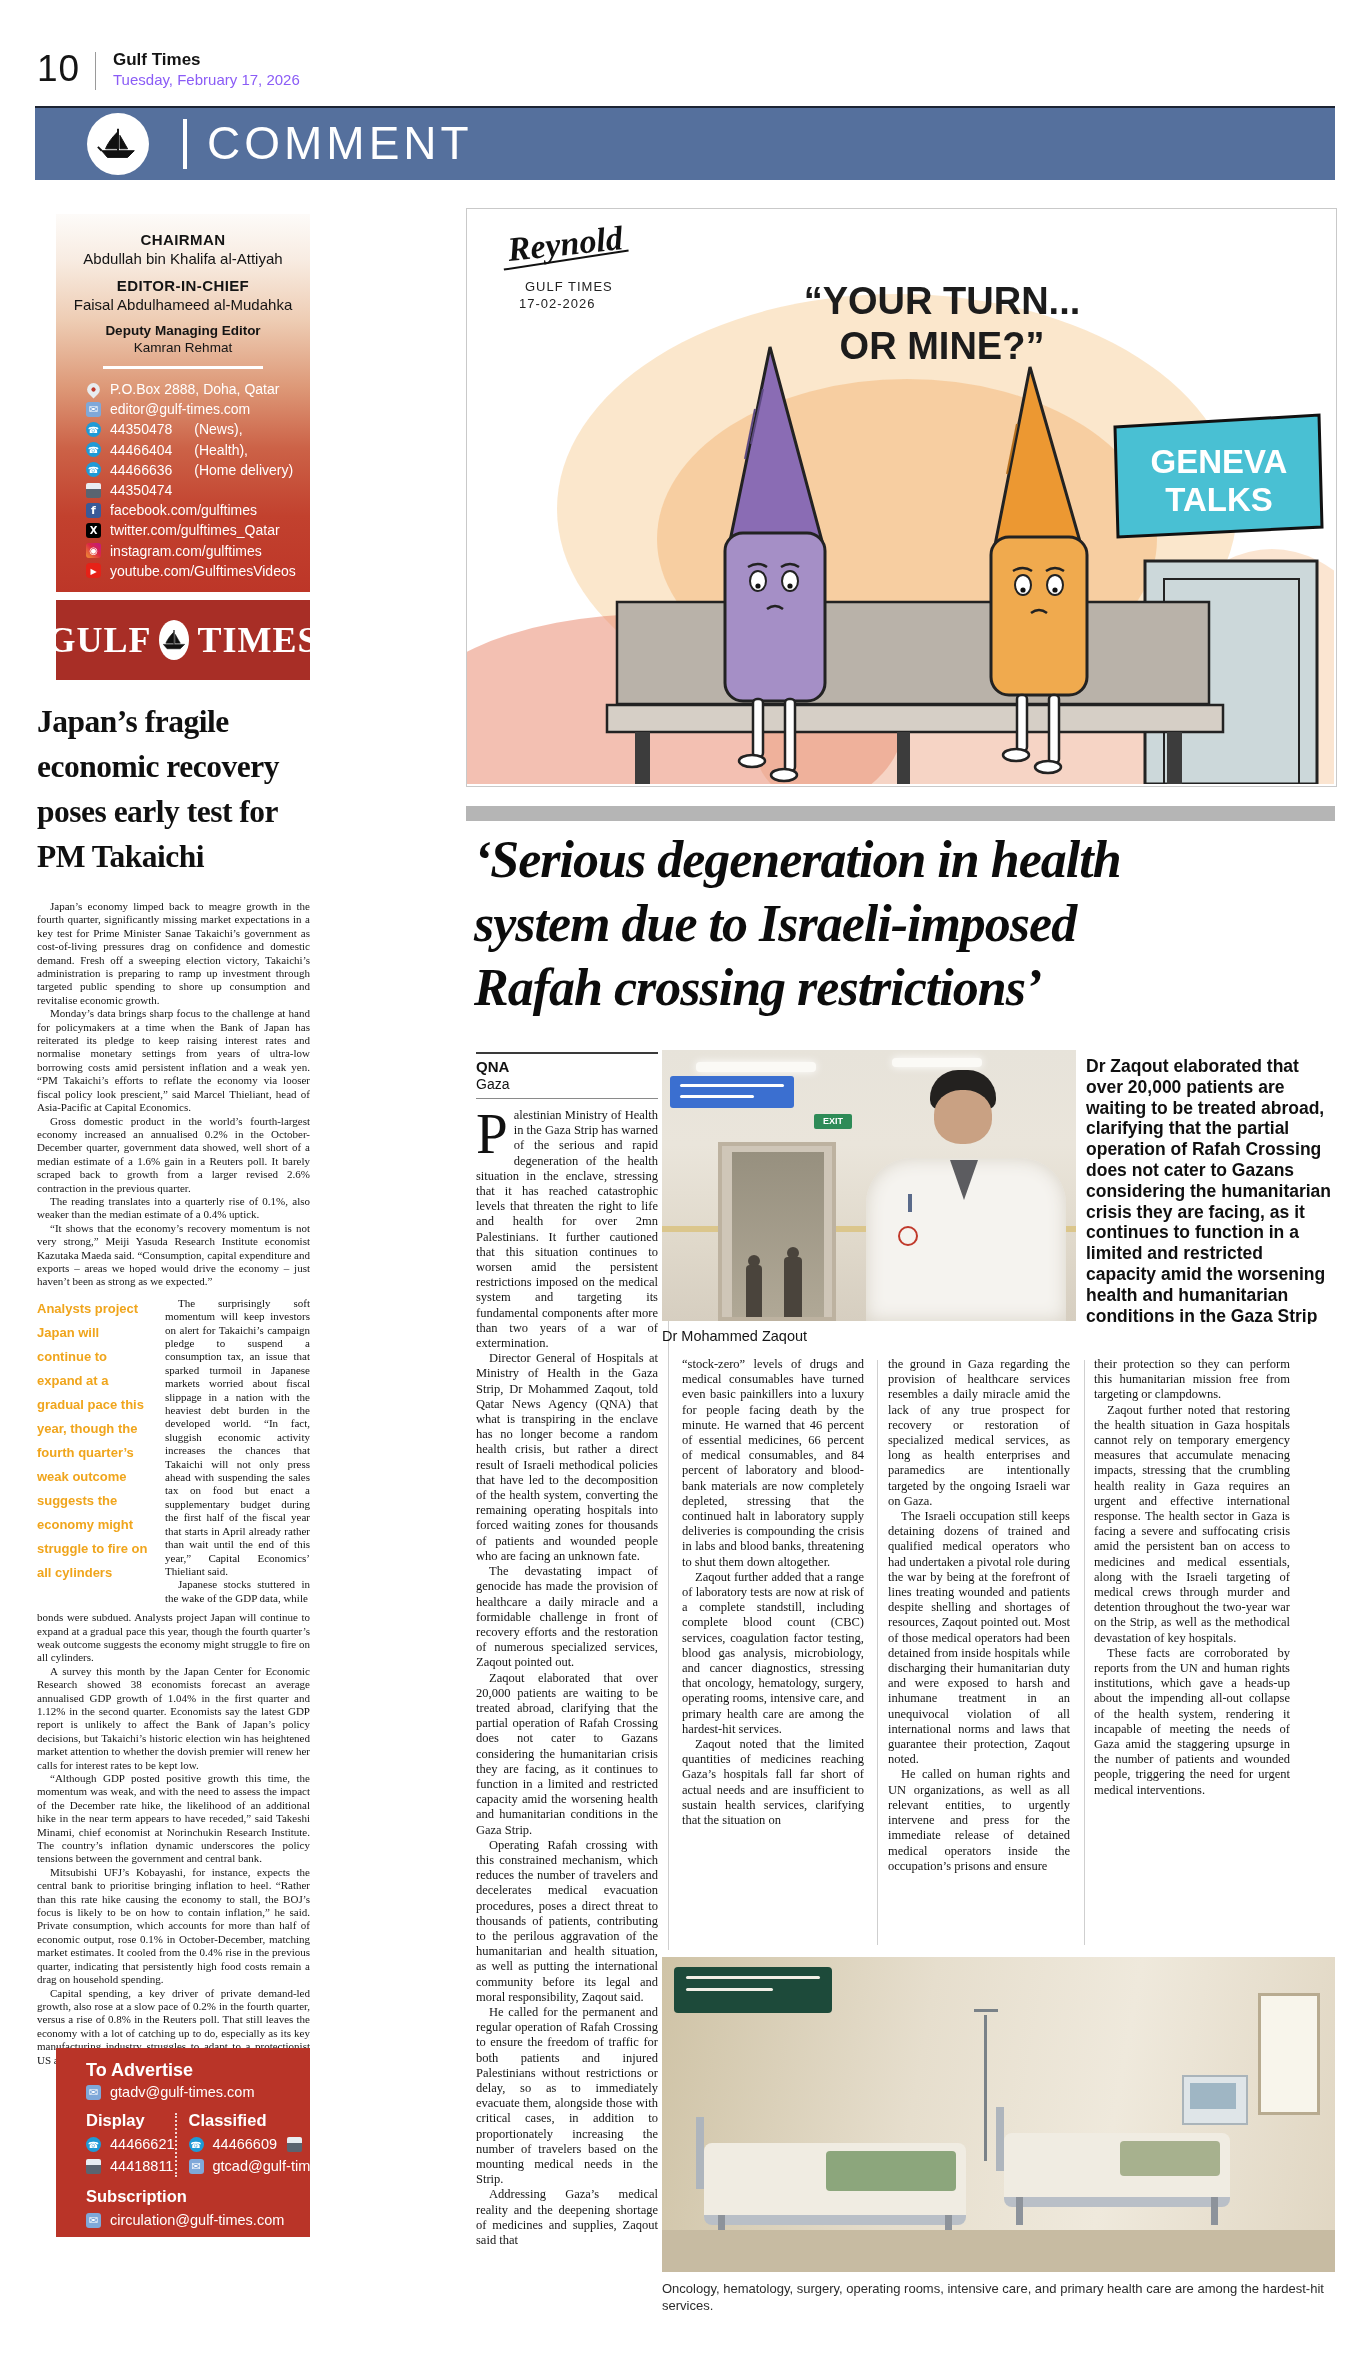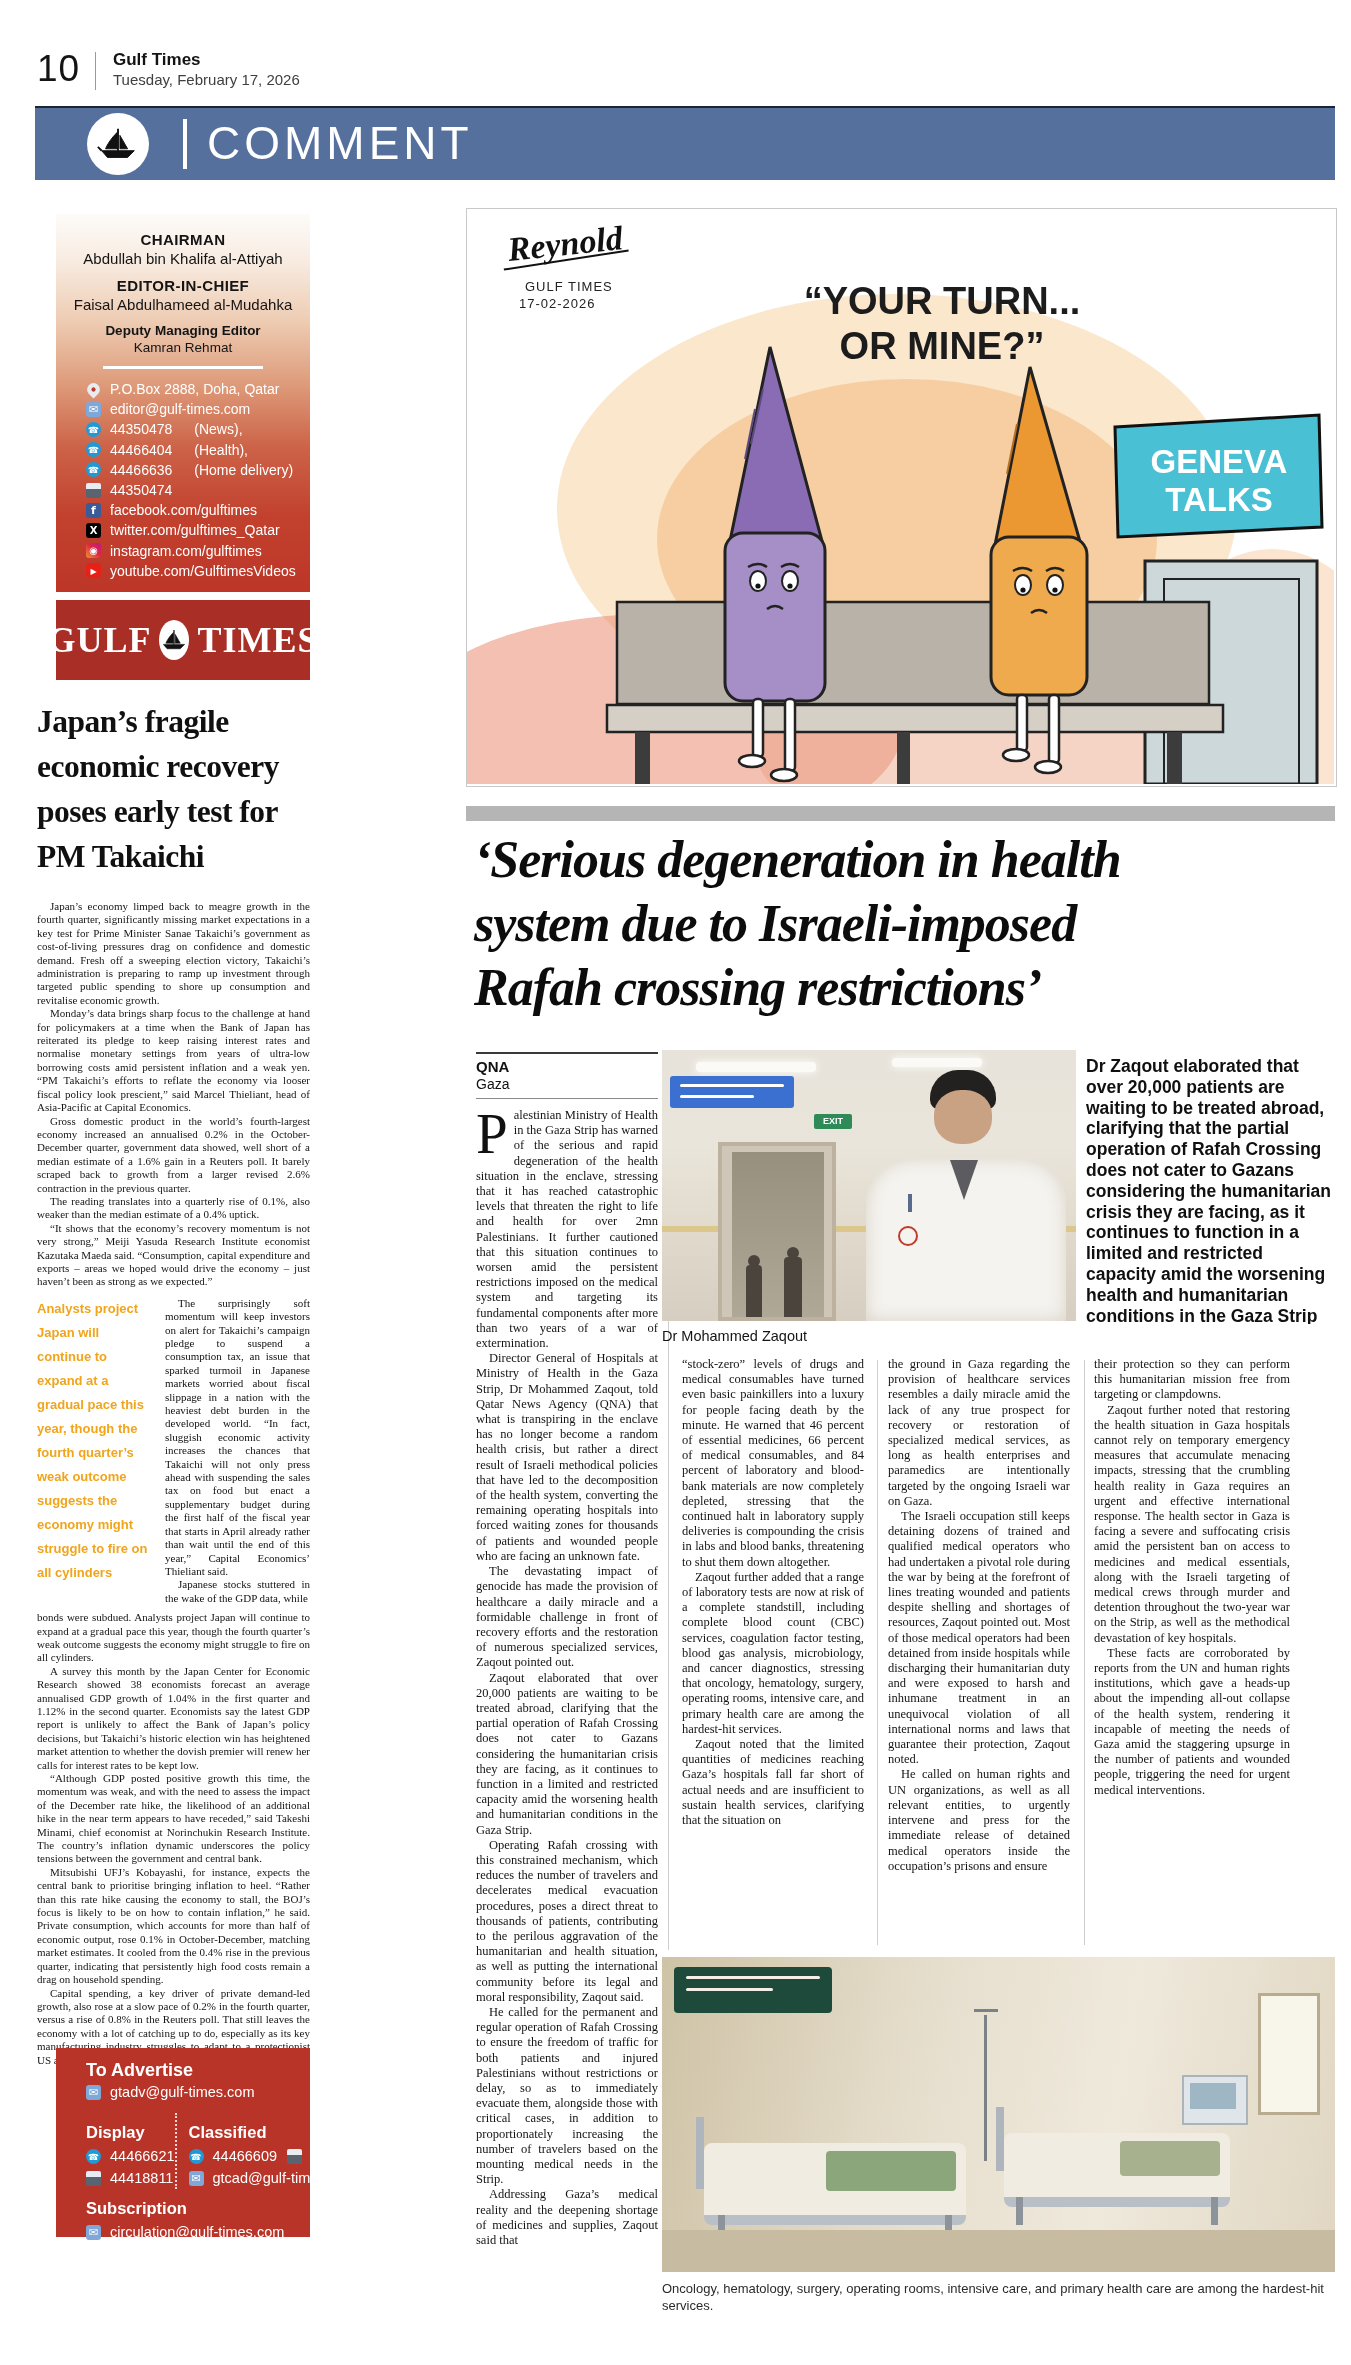--- a/index.html
+++ b/index.html
@@ -4,21 +4,21 @@
 <style>
   html,body{margin:0;padding:0;background:#fff;}
   .page{position:relative;width:1351px;height:2365px;background:#fff;overflow:hidden;
         font-family:"Liberation Sans",sans-serif;color:#111;}
   
   .folio{position:absolute;left:37px;top:48px;width:600px;height:48px;}
   .pageno{position:absolute;left:0;top:0;font-size:37px;font-weight:400;color:#141414;letter-spacing:1px;}
   .folio-rule{position:absolute;left:58px;top:4px;width:1px;height:38px;background:#9a9a9a;}
   .pub{position:absolute;left:76px;top:2px;}
   .pub-name{font-size:17px;font-weight:800;color:#141414;}
-  .pub-date{font-size:15px;color:#404040;margin-top:1px;}
+  .pub-date{font-size:15px;color:#8b5cf6;margin-top:1px;}
   .banner{position:absolute;left:35px;top:106px;width:1300px;height:72px;background:#55709d;border-top:2px solid #1d2433;}
   .banner-logo{position:absolute;left:52px;top:5px;width:62px;height:62px;background:#fff;border-radius:50%;
                display:flex;align-items:center;justify-content:center;}
   .banner-bar{position:absolute;left:148px;top:11px;width:4px;height:50px;background:#fff;}
   .banner-title{position:absolute;left:172px;top:8px;font-size:46px;font-weight:400;color:#fff;letter-spacing:4px;}
   
   .masthead{position:absolute;left:56px;top:214px;width:254px;height:378px;
     background:linear-gradient(180deg,#fdfbf9 0%,#f8ece2 12%,#eecdb4 28%,#dd9877 46%,#cc6247 62%,#c2412e 80%,#bd3628 100%);}
   .m-top{padding-top:17px;text-align:center;color:#141414;}
   .m-label{font-size:15px;font-weight:800;letter-spacing:.4px;}
@@ -56,21 +56,21 @@
   .jp-side p:first-child{text-indent:13px;}
   .jp-body p.noind{text-indent:0;}
   .adv{position:absolute;left:56px;top:2048px;width:254px;height:189px;background:#b93428;color:#fff;
        padding:0;box-sizing:border-box;}
   .adv-in{padding:12px 10px 0 30px;}
   .adv h3{margin:0;font-size:18px;font-weight:800;}
   .adv .m-row{color:#fff;height:22px;font-size:14.5px;}
   .adv-cols{display:flex;margin-top:8px;}
   .adv-col1{width:102px;}
   .adv-div{border-left:2px dotted rgba(255,255,255,.8);margin:2px 12px 0 0;}
-  .adv h4{margin:12px 0 3px;font-size:16.5px;font-weight:800;}
+  .adv h4{margin:0 0 3px;font-size:16.5px;font-weight:800;}
   .adv .sub{margin-top:10px;}
   .adv .copy{margin-top:14px;font-size:13px;}
   
   .cartoon{position:absolute;left:466px;top:208px;width:869px;height:577px;background:#fff;border:1px solid #c9c9c9;}
   .graybar{position:absolute;left:466px;top:806px;width:869px;height:15px;background:#b5b5b5;}
   
   .gz-head{position:absolute;left:474px;top:828px;width:870px;margin:0;font-family:"Liberation Serif",serif;
            font-style:italic;font-weight:700;font-size:52px;line-height:64px;letter-spacing:-1px;color:#0c0c0c;}
   .kicker{position:absolute;left:476px;top:1052px;width:182px;border-top:2px solid #3a3a3a;border-bottom:1px solid #8a8a8a;
           padding:4px 0 6px;}

